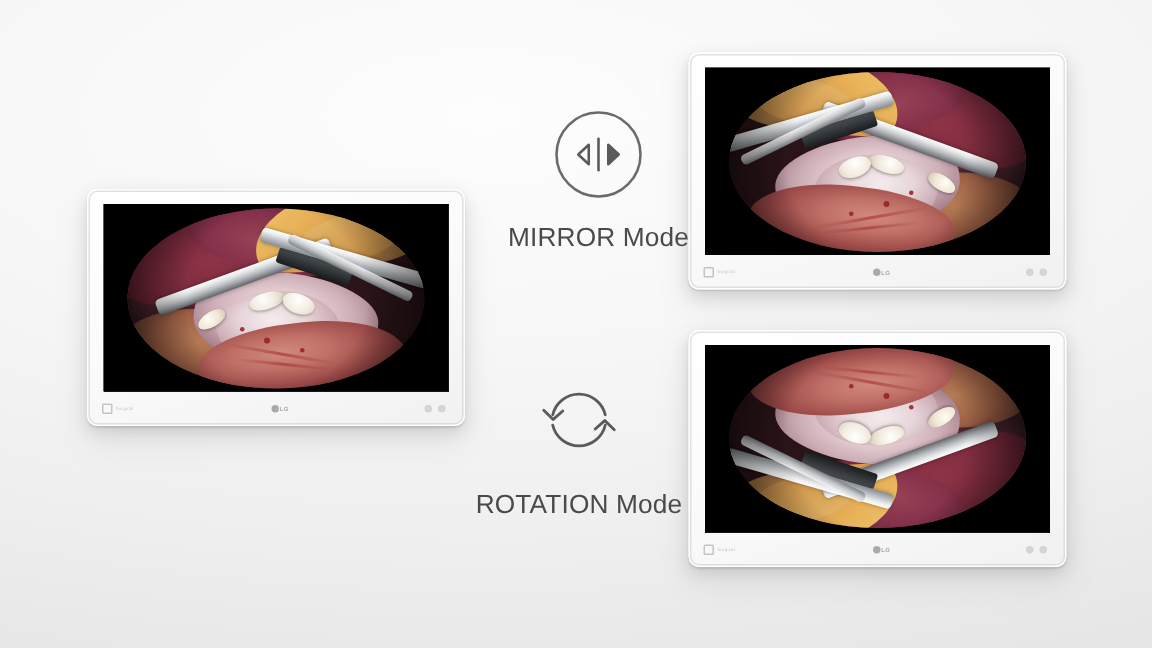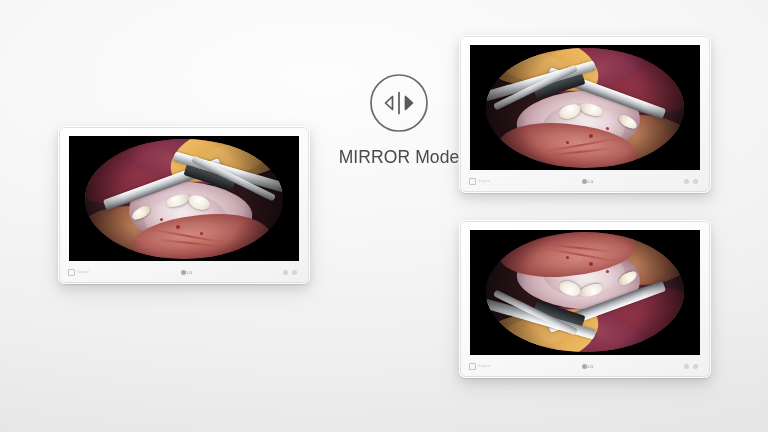--- a/index.html
+++ b/index.html
@@ -335,20 +335,33 @@
       <svg width="62" height="62" viewBox="0 0 62 62" aria-hidden="true">
         <circle cx="31" cy="31" r="28" fill="none" stroke="#6a6a6a" stroke-width="1.7"></circle>
         <path d="M24.5 24.5 L24.5 37.5 L17.5 31 Z" fill="none" stroke="#5a5a5a" stroke-width="1.7" stroke-linejoin="round"></path>
         <line x1="31" y1="20.5" x2="31" y2="41.5" stroke="#5a5a5a" stroke-width="1.7" stroke-linecap="round"></line>
         <path d="M37.5 24.5 L37.5 37.5 L44.5 31 Z" fill="#5a5a5a" stroke="#5a5a5a" stroke-width="1.7" stroke-linejoin="round"></path>
       </svg>
     </span>
     <span class="mode-label">MIRROR Mode</span>
   </div>
 
+  <div class="mode-block" style="left:312px; top:248px; width:148px;">
+    <span class="mode-icon">
+      <svg width="68" height="64" viewBox="0 0 68 64" aria-hidden="true">
+        <g fill="none" stroke="#5a5a5a" stroke-width="1.9" stroke-linecap="round" stroke-linejoin="round">
+          <path d="M16.5 28.5 A 18 18 0 0 1 51.5 28.5"></path>
+          <path d="M51.5 35.5 A 18 18 0 0 1 16.5 35.5"></path>
+          <polyline points="10.5,25.5 16.8,31.6 23.2,26.0"></polyline>
+          <polyline points="44.8,38.0 51.2,32.4 57.5,38.5"></polyline>
+        </g>
+      </svg>
+    </span>
+    <span class="mode-label">ROTATION Mode</span>
+  </div>
 
   <div class="monitor" style="left:459px; top:35px; width:252px; height:158px;">
     <div class="screen" style="left:11px; top:10px; right:11px; bottom:23px;">
       <div class="endo-wrap flip-h">
         <div class="endo-disc" style="width:86%; height:96%;">
           <div class="L dark-left"></div>
           <div class="L maroon-top"></div>
           <div class="L maroon-top2"></div>
           <div class="L gold-top"></div>
           <div class="L gold-top2"></div>

